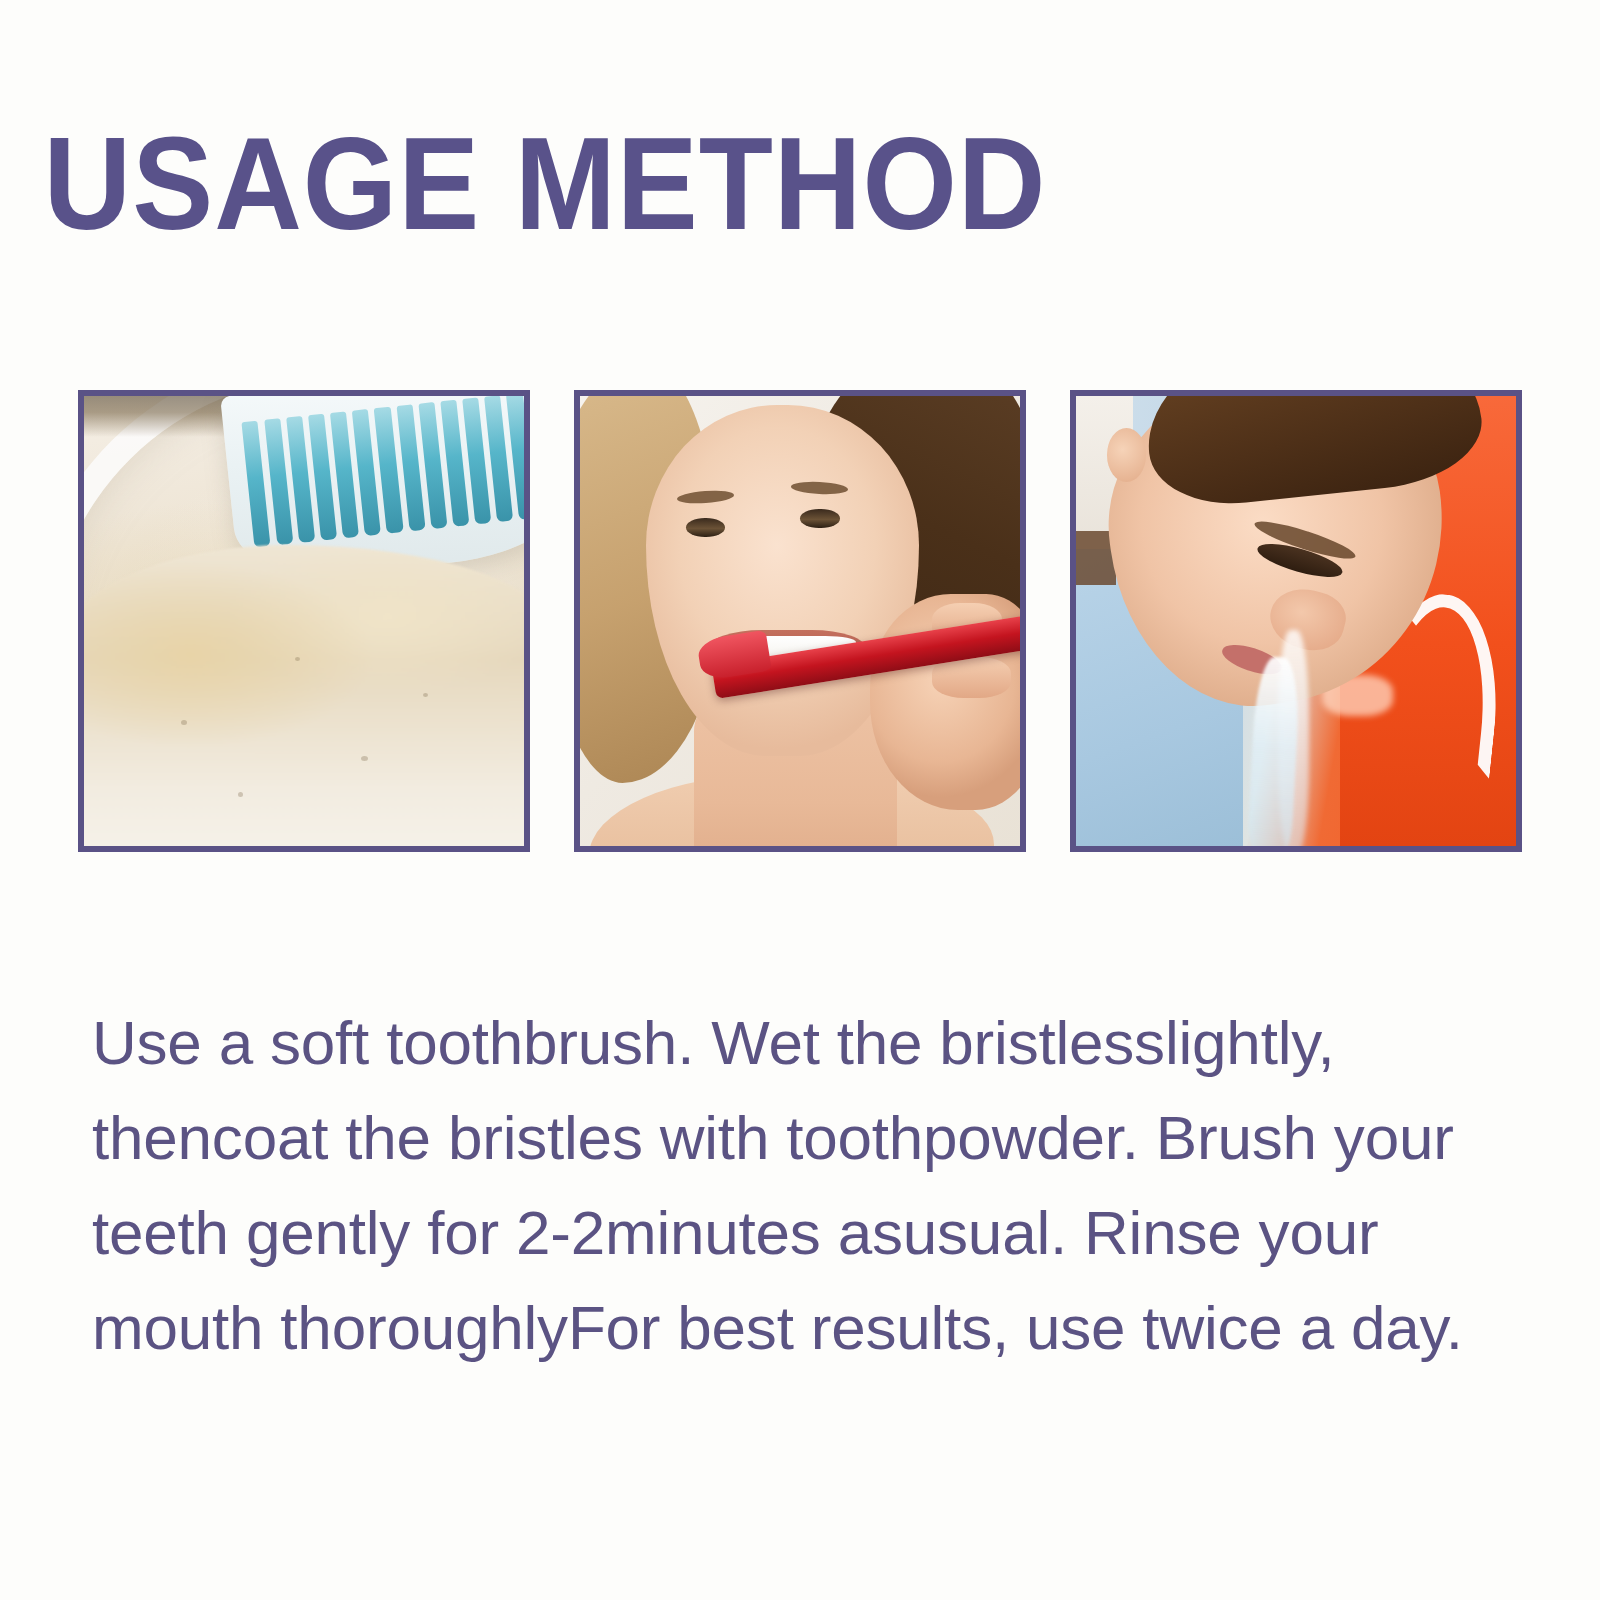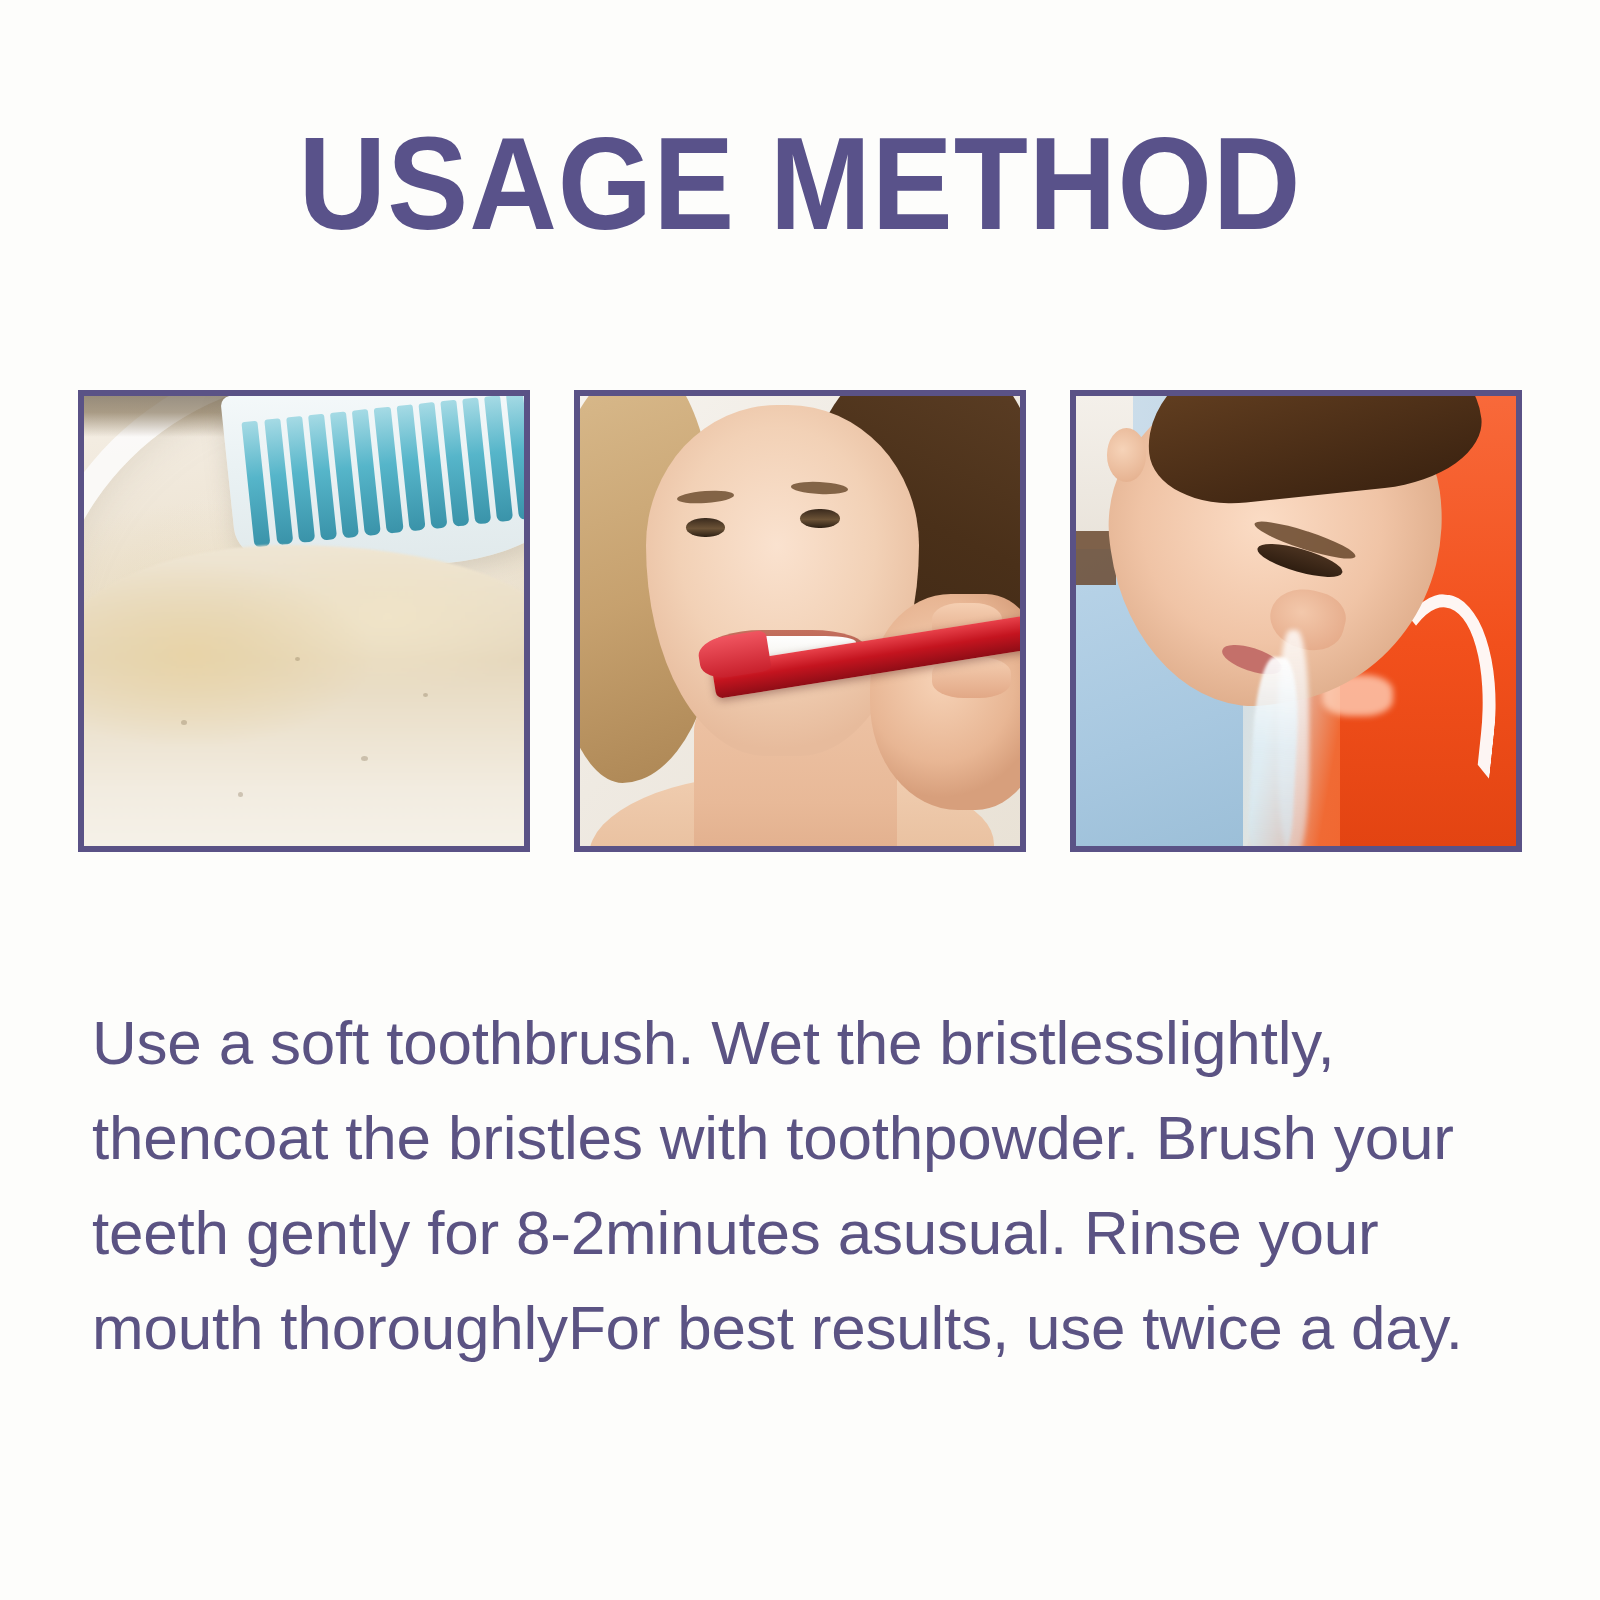--- a/index.html
+++ b/index.html
@@ -20,21 +20,21 @@
     height: 1600px;
     background: #fdfdfb;
   }
 
   
   .title-wrap {
     position: absolute;
     left: 0;
     top: 118px;
     width: 1600px;
-    text-align: center;
+    text-align: left;
   }
   .page-title {
     display: inline-block;
     color: #59528a;
     font-family: "Liberation Sans", sans-serif;
     font-weight: bold;
     font-size: 132px;
     line-height: 1.0;
     letter-spacing: 1px;
     transform: scaleX(0.92);
@@ -455,16 +455,16 @@
         <div class="ph3-lip"></div>
         <div class="ph3-water2"></div>
         <div class="ph3-water"></div>
       </div>
     </div>
 
   </div>
 
   <div class="body-text">Use a soft toothbrush. Wet the bristlesslightly,
 thencoat the bristles with toothpowder. Brush your
-teeth gently for 8-2minutes asusual. Rinse your
+teeth gently for 2-2minutes asusual. Rinse your
 mouth thoroughlyFor best results, use twice a day.</div>
 
 </div>
 
 </body></html>

